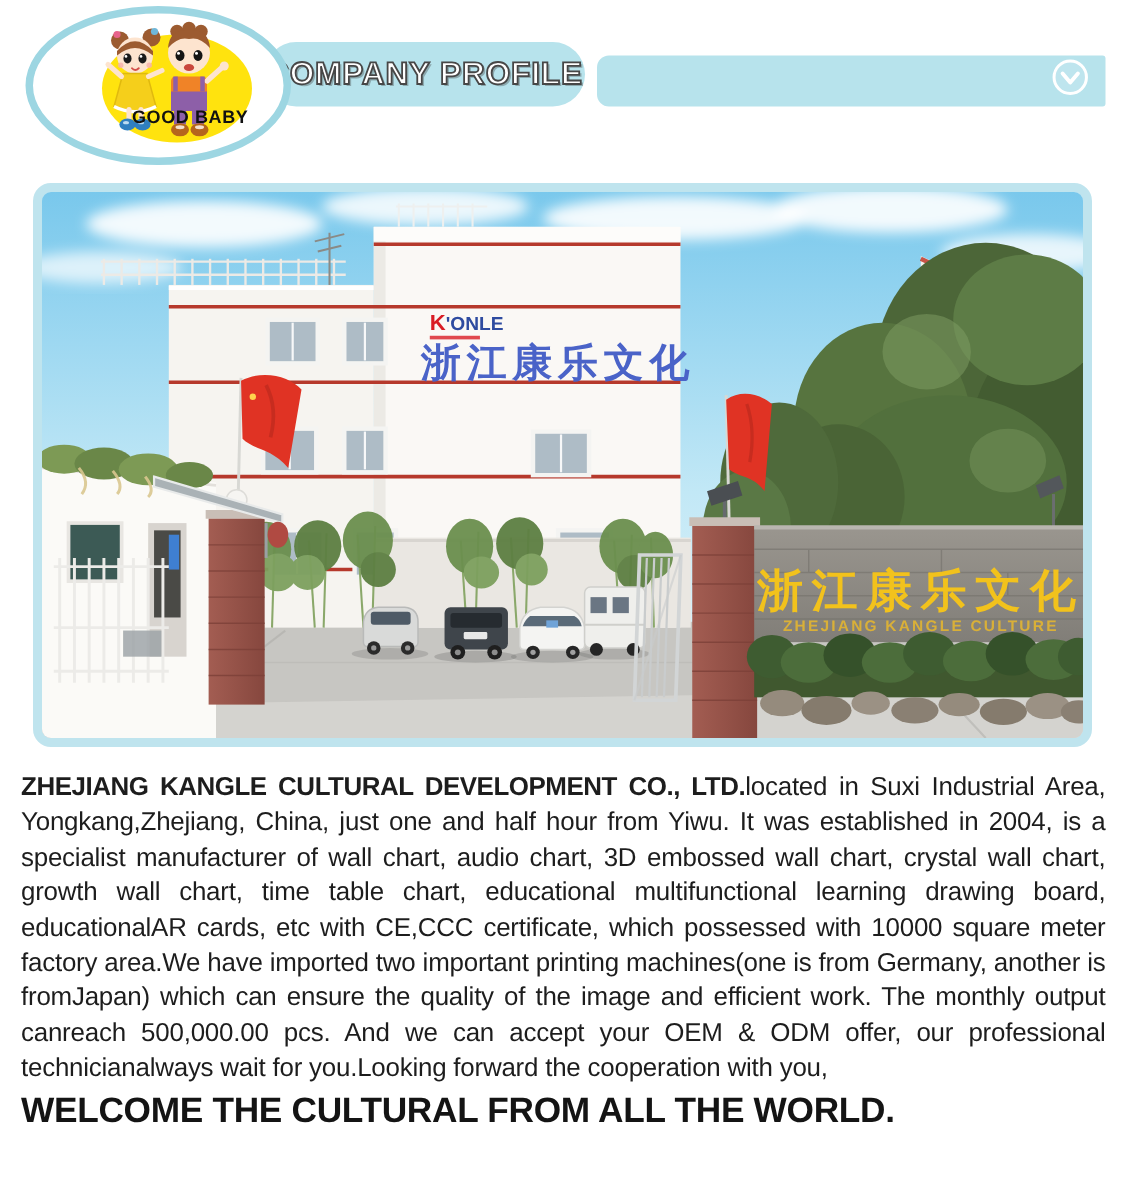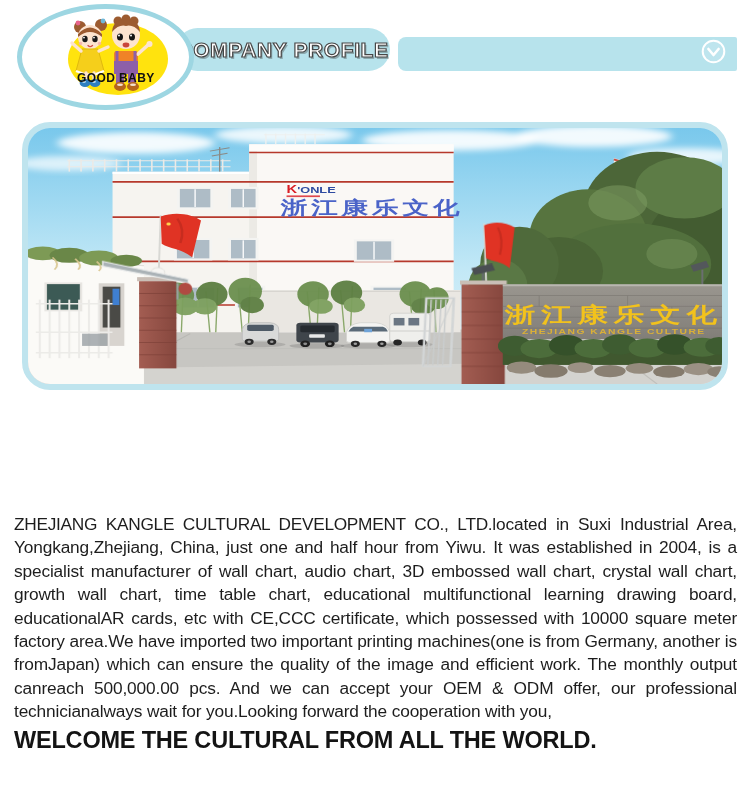--- a/index.html
+++ b/index.html
@@ -7,30 +7,30 @@
   .page{position:relative;width:750px;height:800px;background:#fff;}
 
   
   .banner-pill{position:absolute;left:176px;top:28px;width:214px;height:43px;border-radius:22px;background:#b7e3ec;display:flex;align-items:center;justify-content:center;z-index:2;}
   .banner-title{font-size:21px;font-weight:700;color:#fff;letter-spacing:.6px;-webkit-text-stroke:1.2px #474747;text-shadow:1.5px 1.5px 0 rgba(60,60,60,.35);white-space:nowrap;}
   .banner-bar{position:absolute;left:398px;top:37px;width:339px;height:34px;background:#b7e3ec;border-radius:8px 2px 2px 8px;z-index:1;}
   .collapse-btn{position:absolute;left:700px;top:38px;width:27px;height:27px;padding:0;border:none;background:transparent;cursor:pointer;z-index:3;}
   .logo{position:absolute;left:17px;top:4px;width:167px;height:96px;background:#fff;border:5px solid #9dd6e2;border-radius:50%;z-index:5;}
   .logo-yellow{position:absolute;left:46px;top:14px;width:100px;height:72px;background:#ffe30e;border-radius:50%;}
   .logo-kids{position:absolute;left:36px;top:5px;width:122px;height:86px;}
-  .logo-text{position:absolute;left:55px;top:62px;font-size:12px;font-weight:700;color:#111;letter-spacing:.4px;white-space:nowrap;}
+  .logo-text{position:absolute;left:66px;top:62px;font-size:12px;font-weight:700;color:#111;letter-spacing:.4px;white-space:nowrap;}
 
   
-  .photo{position:absolute;left:22px;top:122px;width:706px;height:268px;margin:0;border:6px solid #bfe4ee;border-radius:28px;overflow:hidden;box-sizing:border-box;background:#cfeaf5;}
+  .photo{position:absolute;left:22px;top:122px;width:706px;height:376px;margin:0;border:6px solid #bfe4ee;border-radius:12px;overflow:hidden;box-sizing:border-box;background:#cfeaf5;}
   .photo svg{display:block;width:100%;height:100%;}
 
   
   .about{position:absolute;left:14px;top:513px;width:723px;}
   .about-text{margin:0;font-size:17.3px;line-height:23.4px;text-align:justify;color:#1d1d1d;letter-spacing:-0.15px;}
-  .about-text b{font-weight:400;letter-spacing:-0.3px;}
+  .about-text b{font-weight:700;letter-spacing:-0.3px;}
   .welcome{margin:3px 0 0 0;font-size:23.5px;font-weight:700;color:#141414;letter-spacing:-0.2px;white-space:nowrap;}
 </style>
 </head>
 <body>
 
 <div class="page">
 
   <header>
     <div class="banner-pill">
       <span class="banner-title">COMPANY PROFILE</span>

